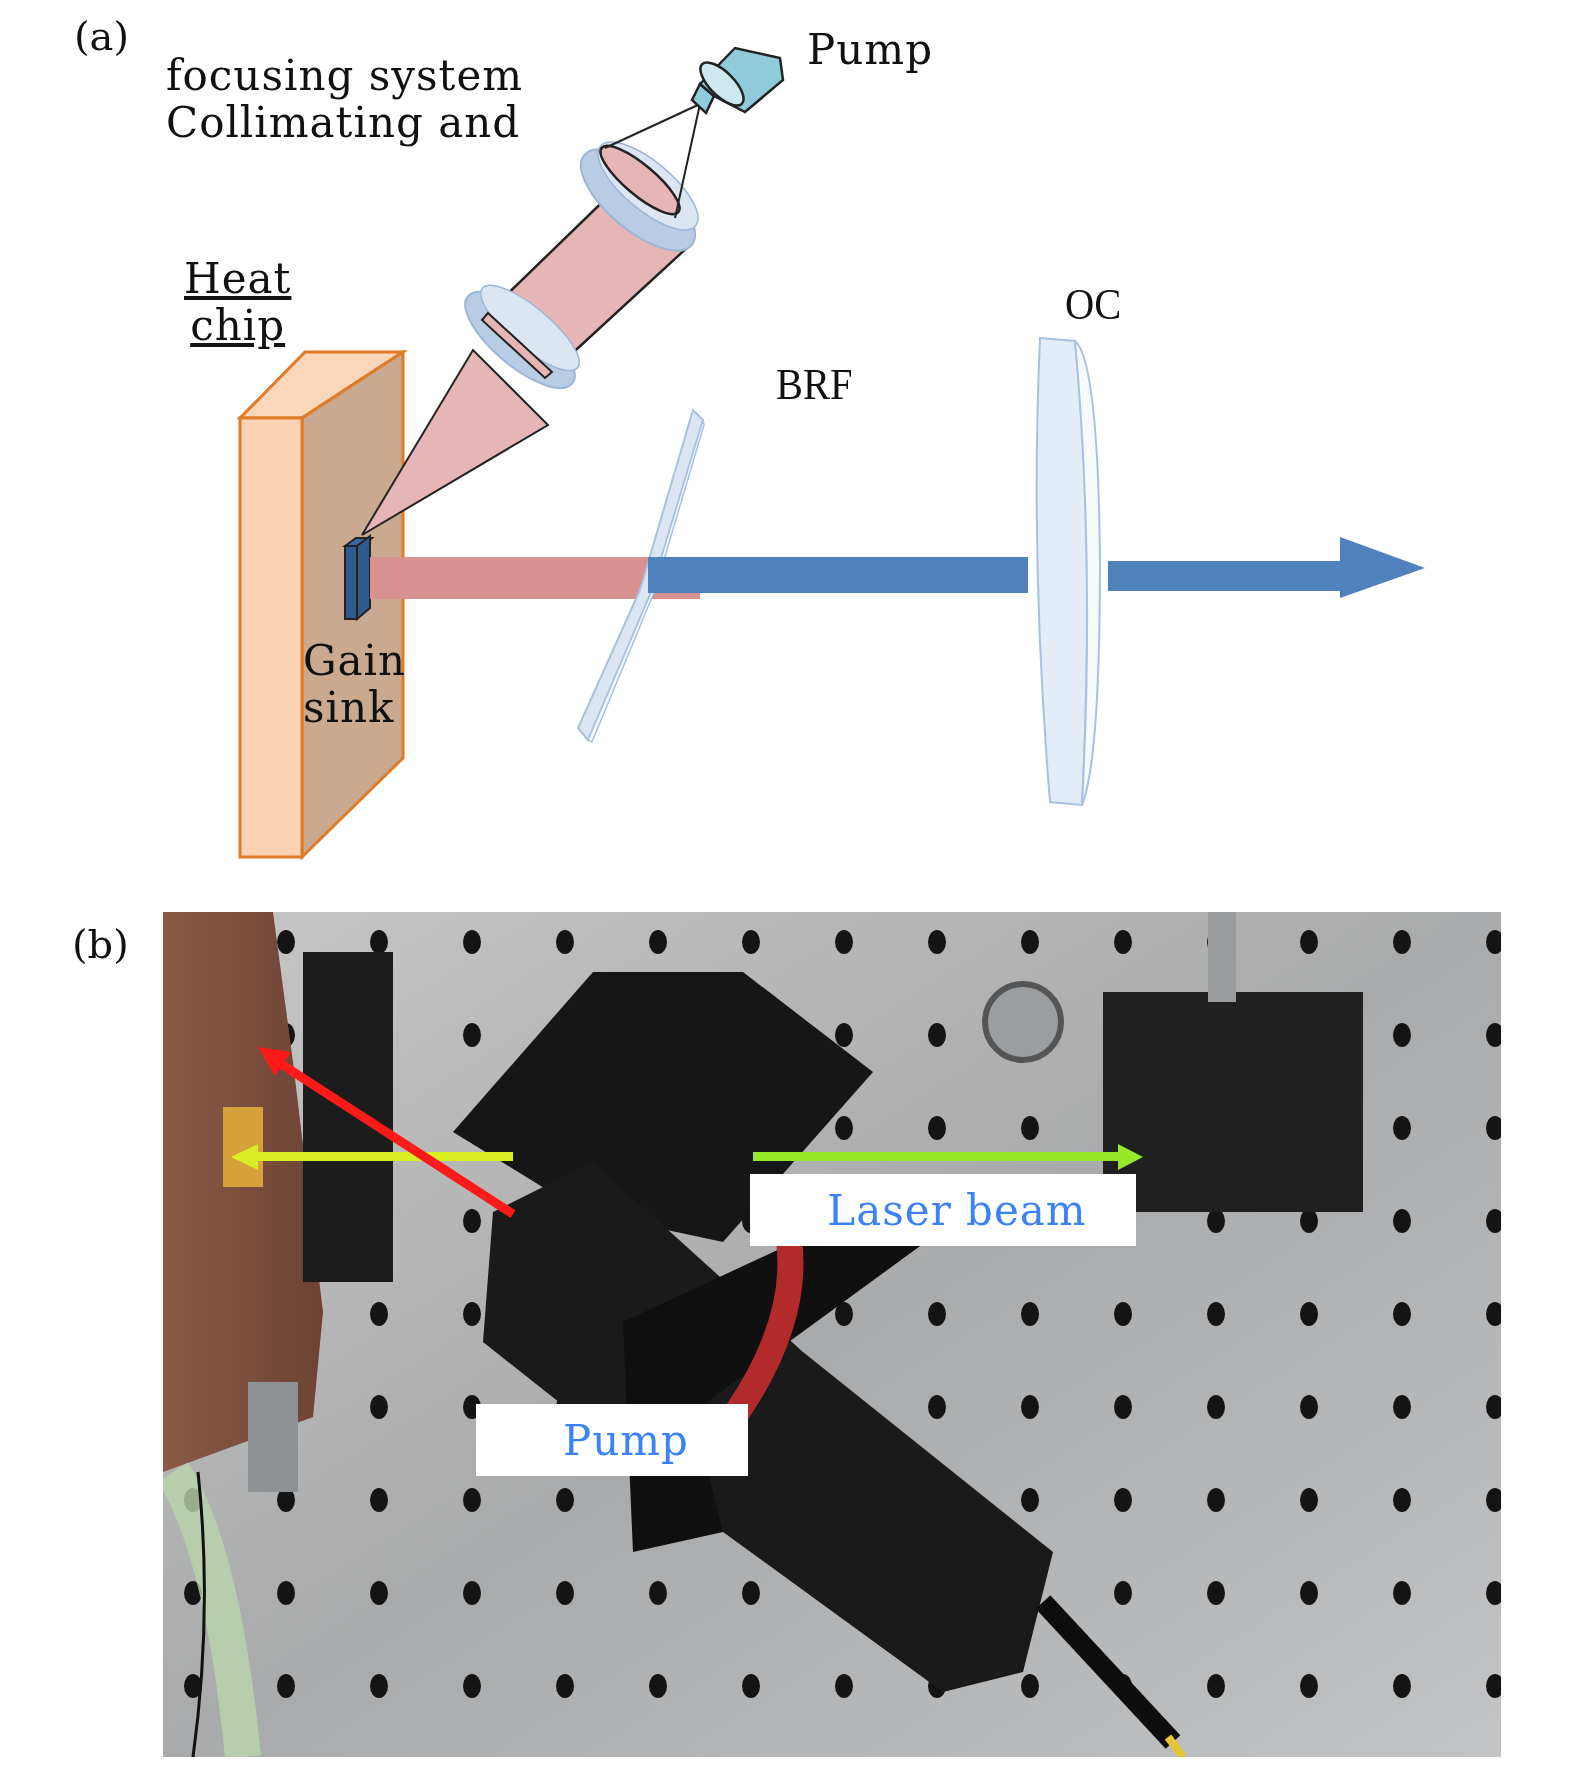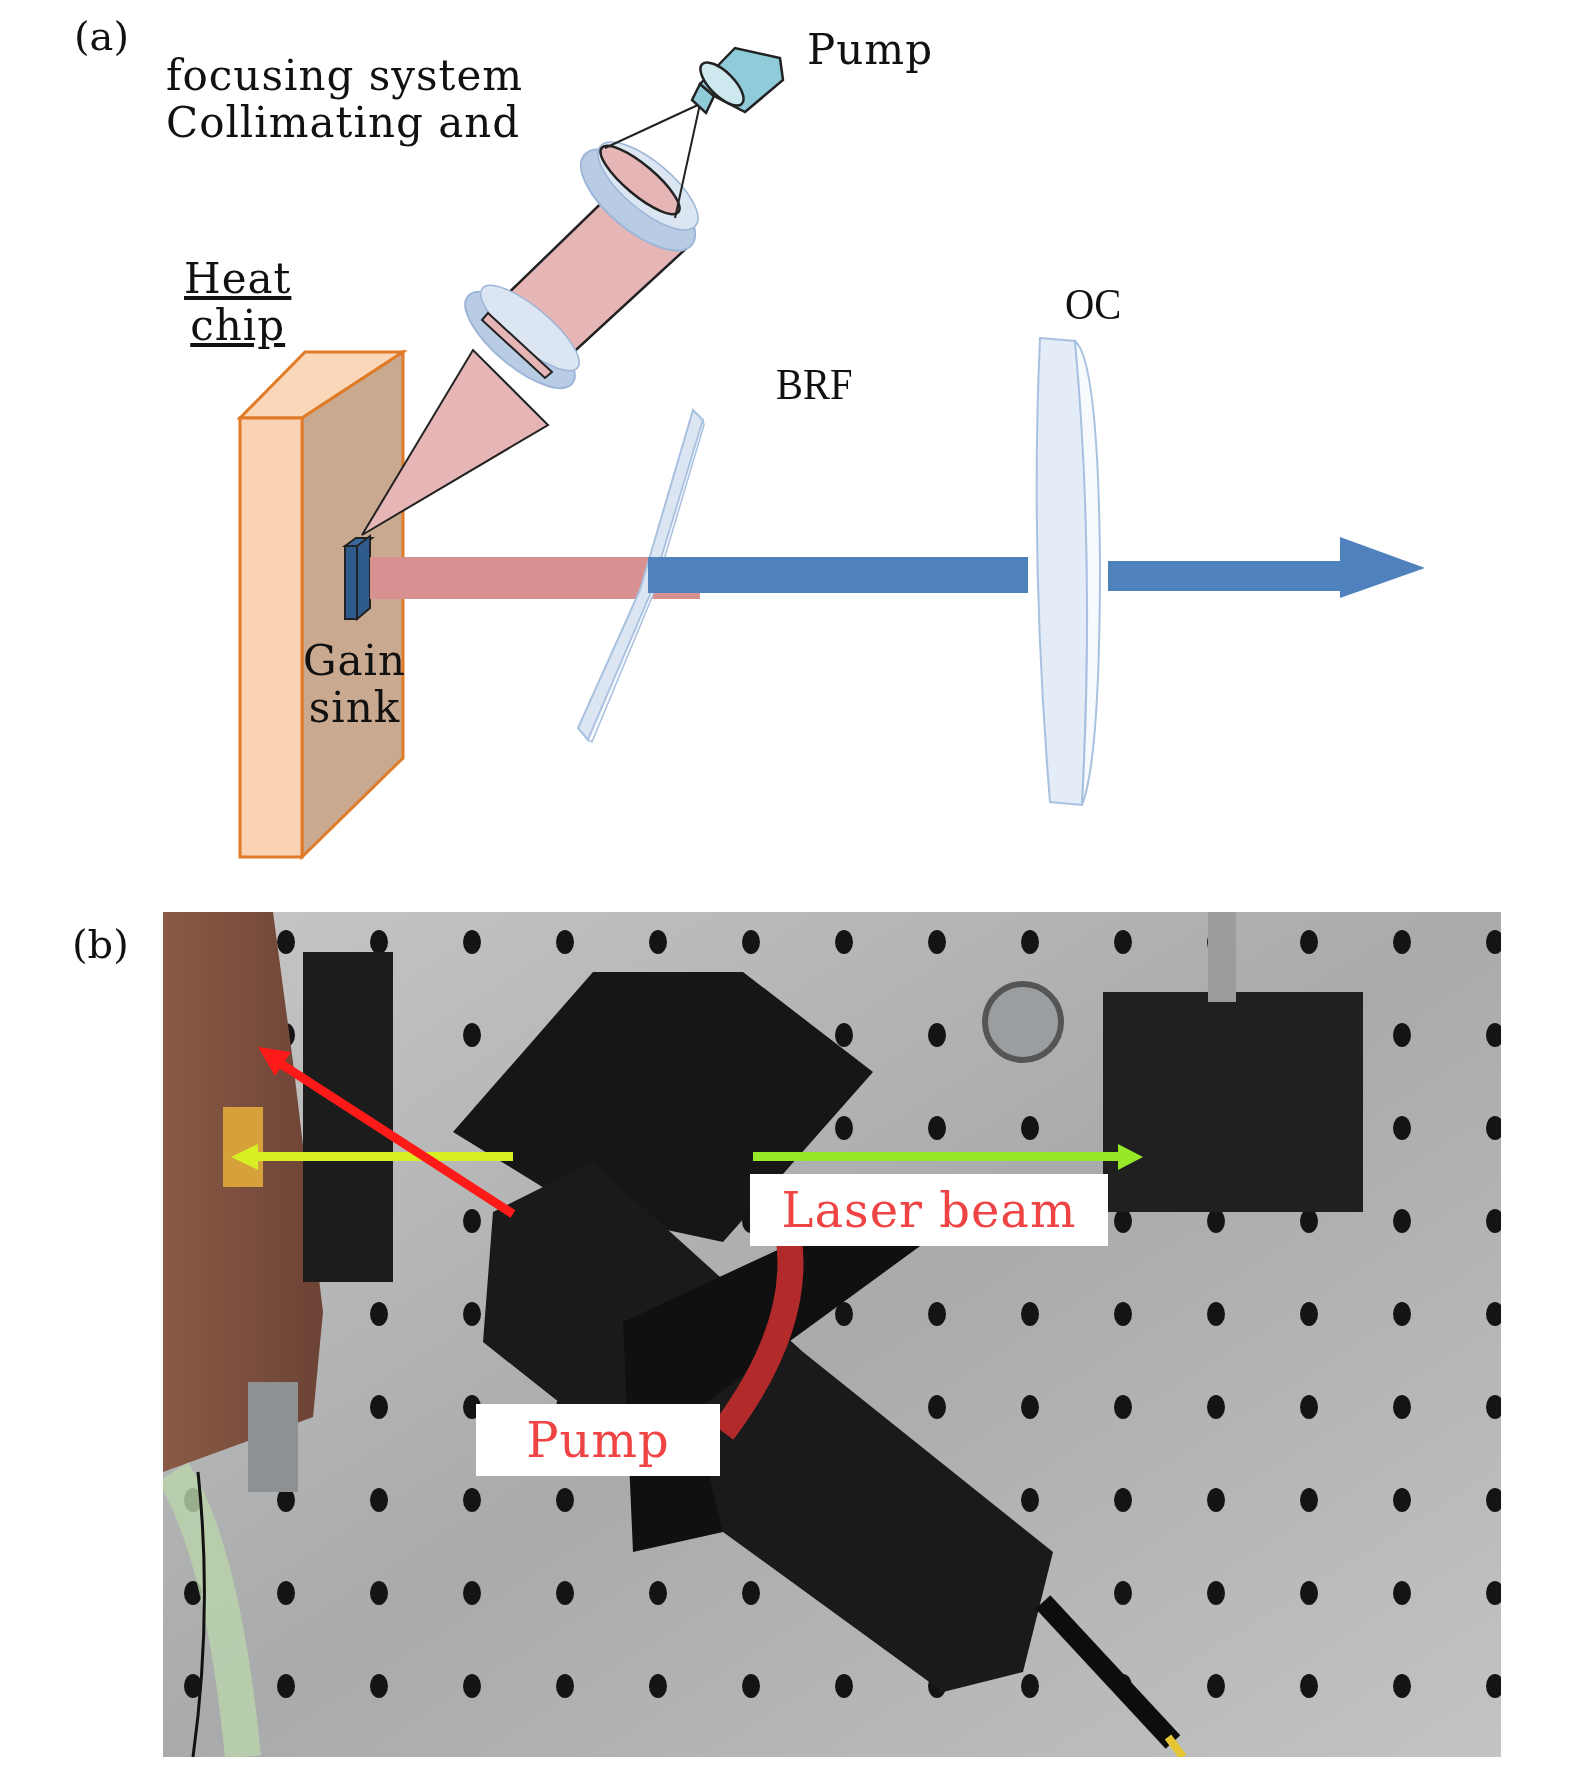--- a/index.html
+++ b/index.html
@@ -6,21 +6,21 @@
   body { width: 1575px; height: 1772px; position: relative; overflow: hidden;
          font-family: "DejaVu Serif", "Liberation Serif", serif; color: #111; }
   .lbl { position: absolute; font-family: "DejaVu Serif", "Liberation Serif", serif;
          color: #111; white-space: nowrap; line-height: 1.12; }
   .panel-label { font-size: 40px; }
   .diag-text { font-size: 42px; letter-spacing: 1px; }
   .cond { font-family: "Liberation Serif", serif; font-size: 44px; transform: scaleX(0.92); transform-origin: left top; }
   svg { position: absolute; left: 0; top: 0; }
   #photo { position: absolute; left: 163px; top: 912px; width: 1338px; height: 845px; overflow: hidden; background: #b8b9ba; }
   .photo-box { position: absolute; background: #ffffff; display: flex; align-items: center; justify-content: center;
-               font-family: "DejaVu Serif", "Liberation Serif", serif; font-size: 48px; letter-spacing: 1px; color: #ef4444; }
+               font-family: "DejaVu Serif", "Liberation Serif", serif; font-size: 42px; letter-spacing: 1px; color: #3b82f6; padding-left: 28px; }
 </style>
 </head>
 <body>
 
 <div class="lbl panel-label" style="left:74px; top:14px;">(a)</div>
 <div class="lbl panel-label" style="left:72px; top:922px;">(b)</div>
 
 <svg width="1575" height="880" viewBox="0 0 1575 880">
 
   <g>
@@ -82,21 +82,21 @@
 
 <div class="lbl diag-text" style="left:166px; top:52px;">
   <div>focusing system</div>
   <div>Collimating and</div>
 </div>
 <div class="lbl diag-text" style="left:807px; top:26px;">Pump</div>
 <div class="lbl diag-text" style="left:184px; top:255px; text-align:center;text-decoration:underline;">
   <div>Heat</div>
   <div>chip</div>
 </div>
-<div class="lbl diag-text" style="left:303px; top:637px; text-align:center;">
+<div class="lbl diag-text" style="left:303px; top:637px; text-align:left;">
   <div>Gain</div>
   <div>sink</div>
 </div>
 <div class="lbl cond" style="left:776px; top:360px;">BRF</div>
 <div class="lbl cond" style="left:1065px; top:280px;">OC</div>
 
 <div id="photo">
   <svg width="1338" height="845" viewBox="0 0 1338 845">
     <defs>
       <pattern id="holes" x="0" y="0" width="93" height="93" patternUnits="userSpaceOnUse">

